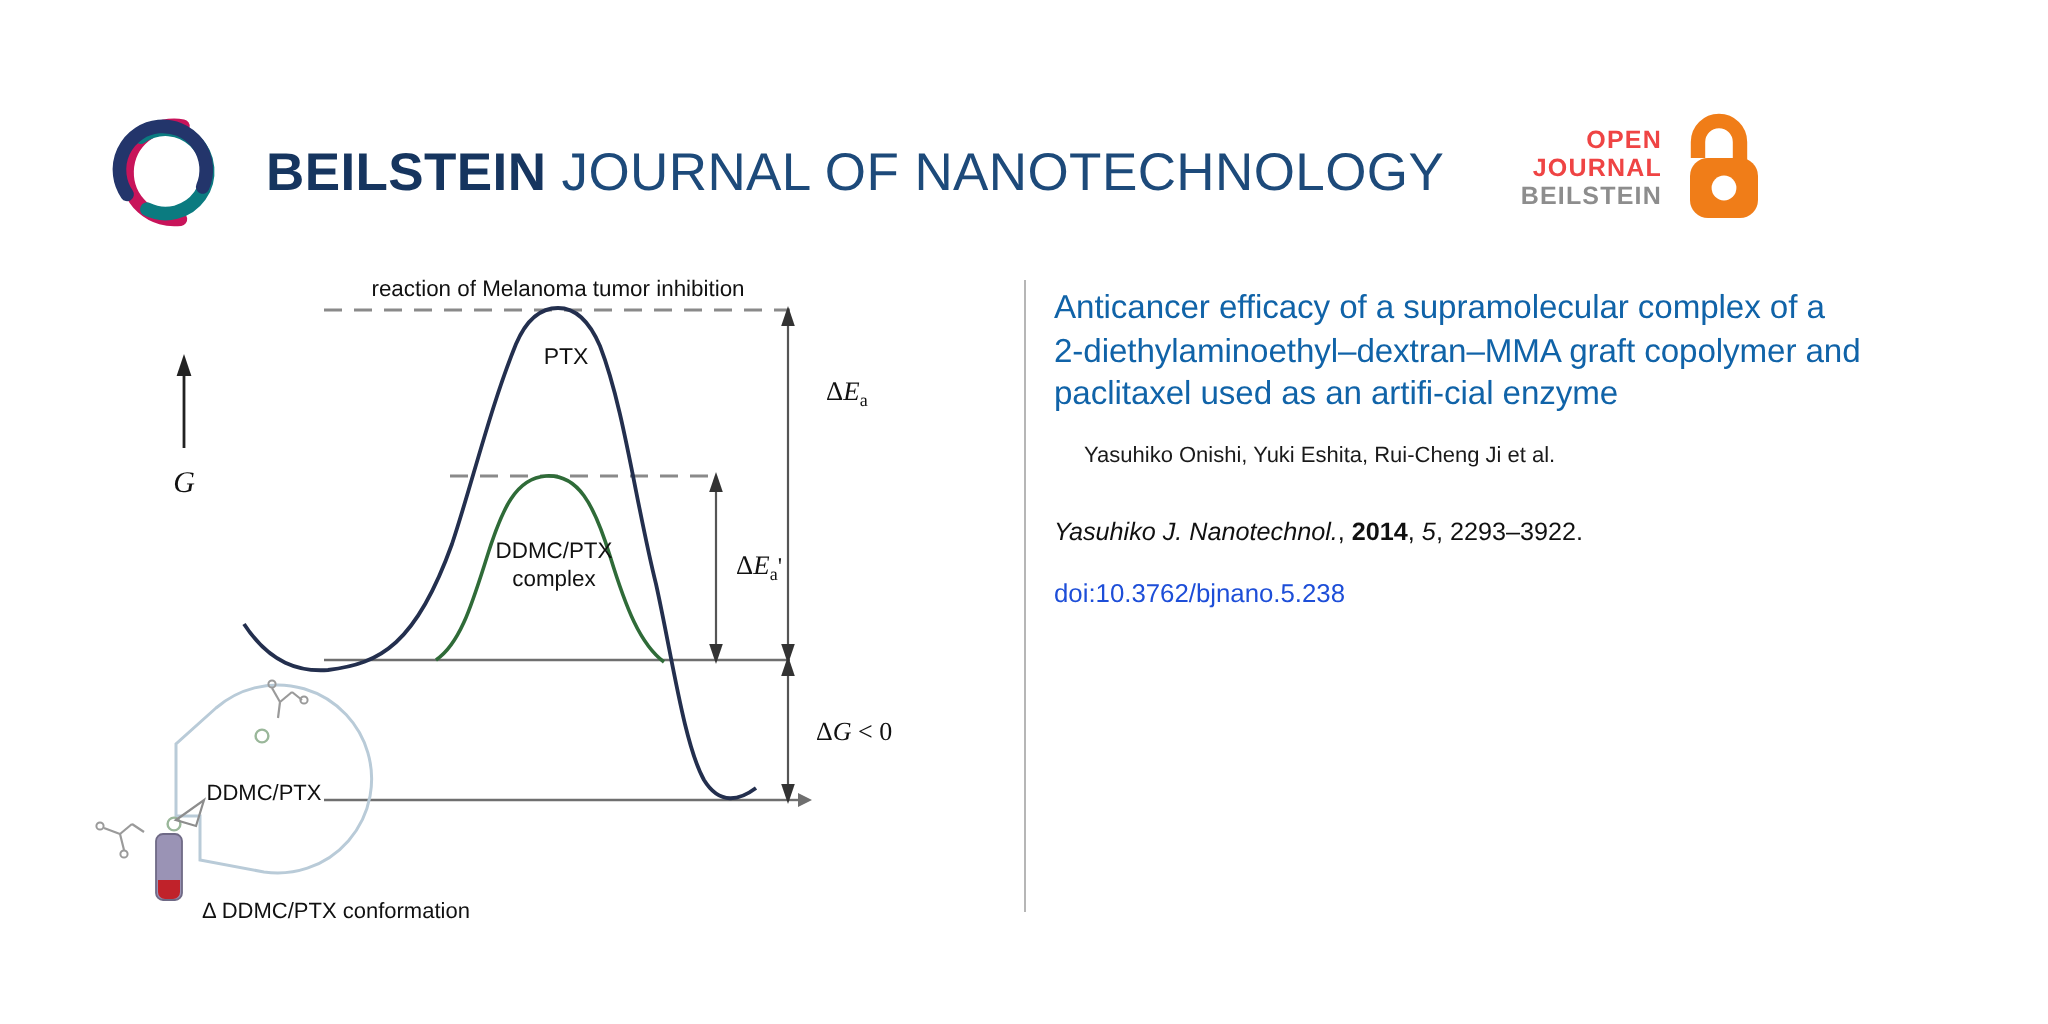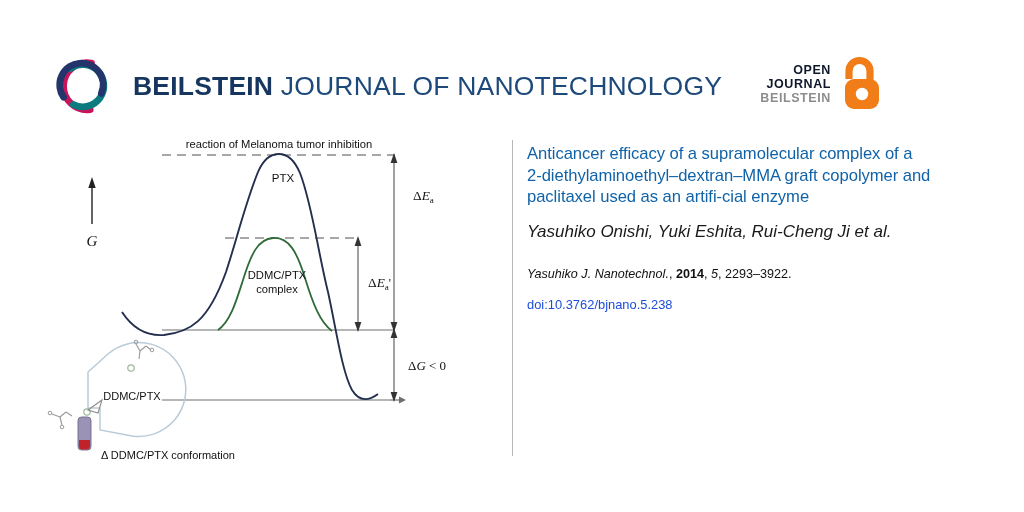--- a/index.html
+++ b/index.html
@@ -17,34 +17,34 @@
 
   #brand{position:absolute;left:53px;top:55px;display:flex;align-items:center;gap:18px;}
   #logo-mark{width:62px;height:62px;display:block;}
   #wordmark{font-size:26.5px;letter-spacing:.2px;color:#1b3a66;white-space:nowrap;line-height:1;}
   #wordmark .b{font-weight:bold;color:#16355f;}
   #wordmark .j{font-weight:normal;color:#1d4a7a;}
 
   #oa-badge{position:absolute;right:28px;top:56px;display:flex;align-items:center;gap:9px;}
   #oa-words{display:flex;flex-direction:column;align-items:flex-end;line-height:1.12;}
   #oa-words span{font-size:12.5px;font-weight:bold;letter-spacing:.6px;}
-  .oa-orange{color:#0f172a;}
+  .oa-orange{color:#ef4444;}
   .oa-grey{color:#8d8d8d;}
   #oa-lock{width:44px;height:56px;display:block;}
 
   
   #divider{position:absolute;left:512px;top:140px;width:1px;height:316px;background:#b6b6b6;}
 
   
   #meta{position:absolute;left:527px;top:143px;width:420px;}
   #article-title{
     color:#1063a8;font-size:16.6px;font-weight:normal;line-height:1.30;
     margin:0 0 13px 0;letter-spacing:-0.05px;white-space:pre-line;
   }
-  #authors{color:#1a1a1a;font-size:17px;line-height:1.3;margin:0 0 23px 0;font-style:italic;}
+  #authors{color:#1a1a1a;font-size:11px;line-height:1.3;margin:0 0 23px 15px;}
   #citation{font-size:12.6px;color:#111;margin:0 0 13px 0;line-height:1.35;}
   #citation .jname{font-style:italic;}
   #citation .yr{font-weight:bold;}
   #citation .vol{font-style:italic;}
   #doi-line,#license-line{font-size:12.9px;color:#1d4ed8;line-height:1.42;}
 
   
   #graphic{position:absolute;left:40px;top:132px;width:450px;height:330px;}
   #graphic svg{display:block;}
 </style>

